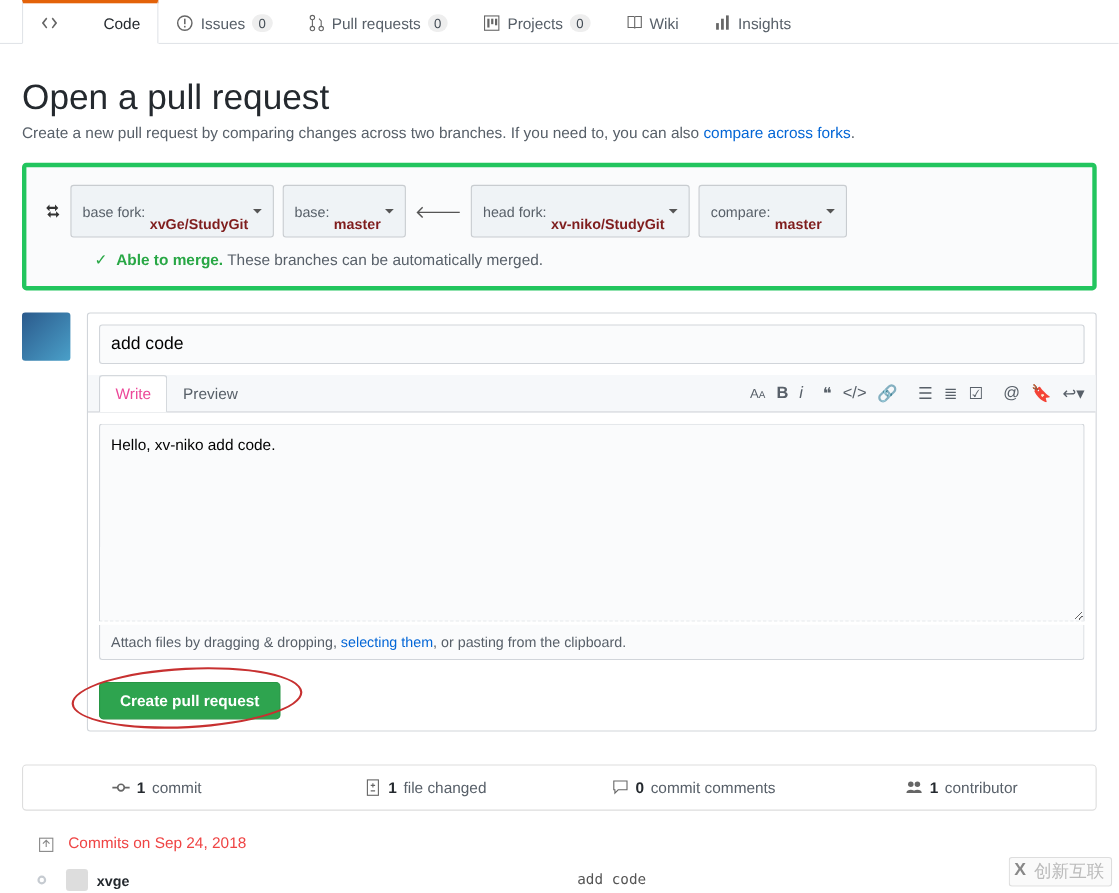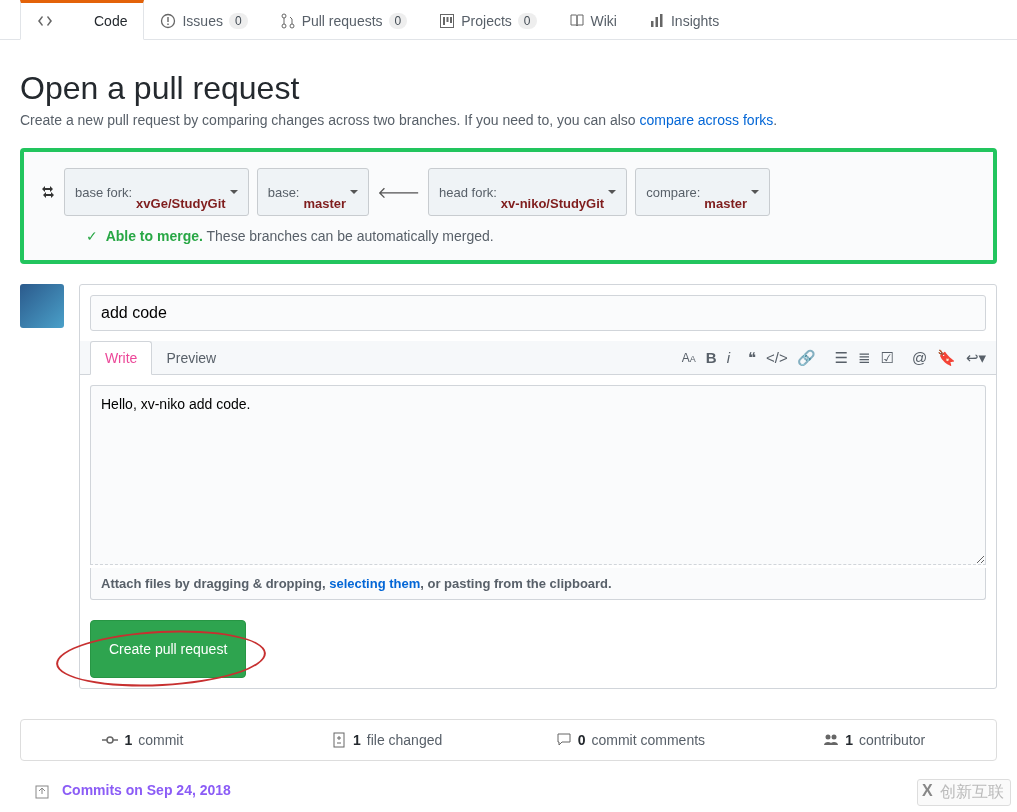--- a/index.html
+++ b/index.html
@@ -146,37 +146,36 @@
   }
   .attach-hint {
     margin: -10px 10px 10px 10px;
     padding: 8px 10px;
     color: #586069;
     font-size: 13px;
     border: 1px solid #d1d5da;
     border-top: none;
     border-radius: 0 0 3px 3px;
     background: #fafbfc;
-    font-weight: bold;
   }
   .footer-row {
     display: flex;
     align-items: center;
     justify-content: space-between;
     padding: 10px;
   }
   .allow-edits { font-size: 14px; display:flex; align-items:center; gap:6px;}
   .create-btn {
     background: #2ea44f;
     color: #fff;
     border: 1px solid #279644;
     border-radius: 4px;
-    padding: 20px 18px;
+    padding: 8px 18px;
     font-size: 14px;
-    font-weight: 400;
+    font-weight: 700;
     cursor: pointer;
   }
   .circle-mark {
     position: absolute;
     right: -20px;
     bottom: -8px;
     width: 210px;
     height: 55px;
     border: 2px solid #c73030;
     border-radius: 50%;
@@ -194,21 +193,21 @@
     text-align: center;
     padding: 12px;
     color: #586069;
     display:flex;
     align-items:center;
     justify-content:center;
     gap:6px;
   }
   .stat b { color: #24292e; }
   .timeline { margin-top: 15px; padding-left: 14px; }
-  .timeline-head { color: #8b5cf6; padding: 6px 0 10px 28px; font-weight: bold; }
+  .timeline-head { color: #ef4444; padding: 6px 0 10px 28px; }
   .commit-row {
     display: flex;
     align-items: center;
     padding: 6px 0 6px 0;
     color: #586069;
     font-size: 13px;
   }
   .commit-dot {
     width: 8px; height: 8px; border: 2px solid #c6cbd1; border-radius: 50%;
     margin-right: 18px;

